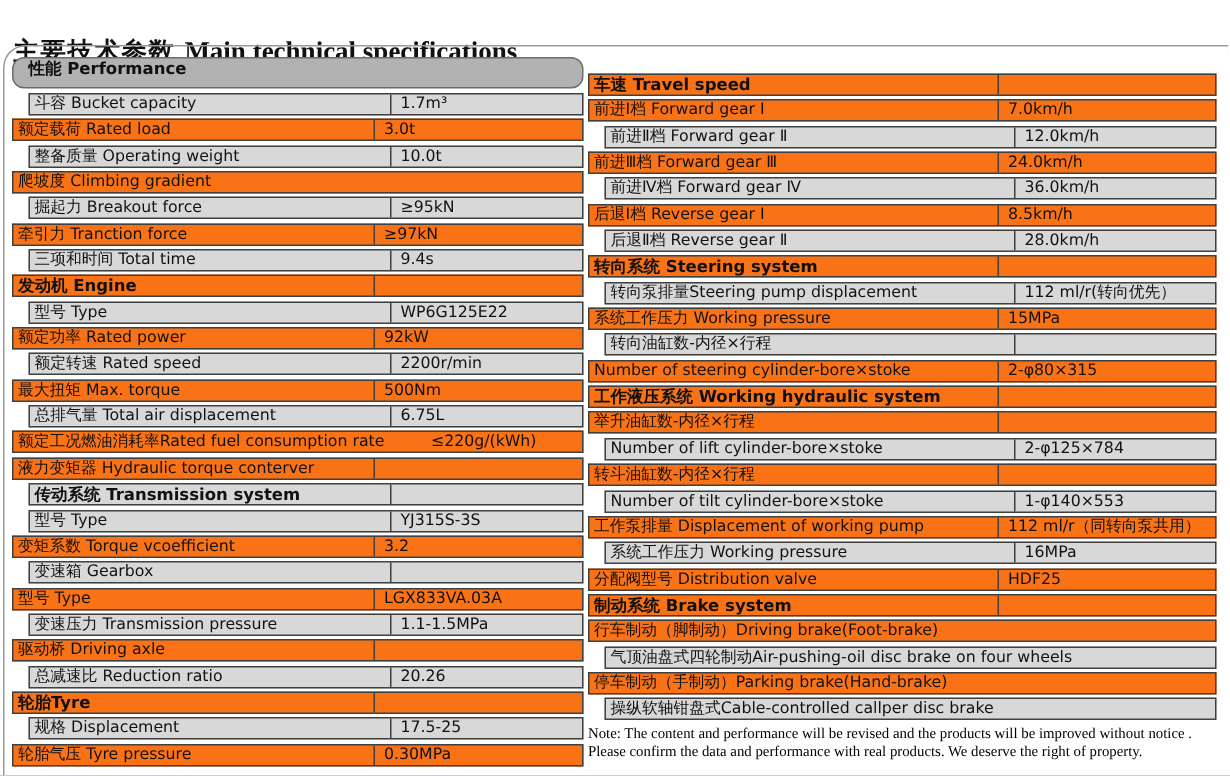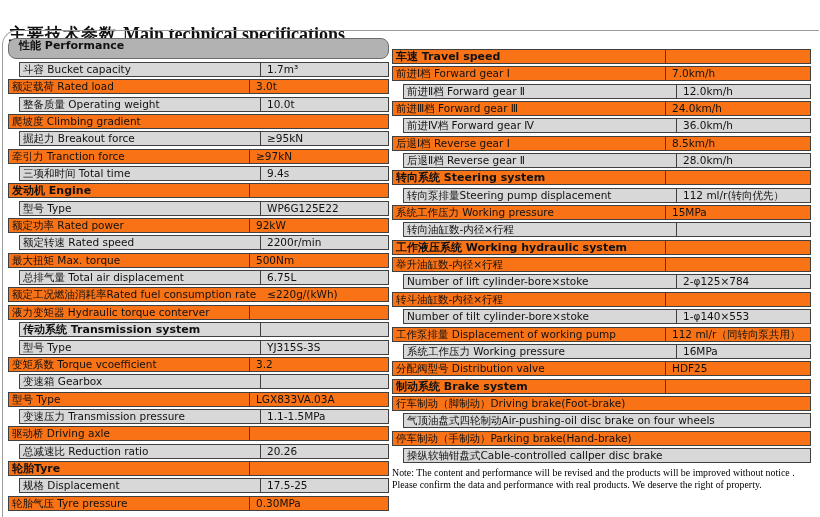--- a/index.html
+++ b/index.html
@@ -57,21 +57,21 @@
   #left-rows .row:not(.full) .label{flex:0 0 240px;}
   #right-rows .row:not(.full) .label{flex:0 0 272px;}
   .row .value{
     flex:1 1 auto;
     border-left:1px solid var(--line);
     padding-left:6px;
     overflow:hidden;
   }
   .row.section .label{font-weight:bold;font-size:11px;}
   .row.full .label{flex:0 0 auto;}
-  .row.full .inline-value{margin-left:9px;}
+  .row.full .inline-value{margin-left:29px;}
   #right-rows{width:419px;}
   .note{
     margin-top:4px;width:428px;
     font-family:"Liberation Serif",serif;
     font-size:9.9px;line-height:12px;color:#000;
   }
   .note span{display:block;white-space:nowrap;}
 </style>
 </head>
 <body>
@@ -229,20 +229,24 @@
           <div class="value">112 ml/r(转向优先）</div>
         </div>
         <div class="row">
           <div class="label">系统工作压力 Working pressure</div>
           <div class="value">15MPa</div>
         </div>
         <div class="row shaded">
           <div class="label">转向油缸数-内径×行程</div>
           <div class="value"></div>
         </div>
+        <div class="row">
+          <div class="label">Number of steering cylinder-bore×stoke</div>
+          <div class="value">2-φ80×315</div>
+        </div>
         <div class="row section">
           <div class="label">工作液压系统 Working hydraulic system</div>
           <div class="value"></div>
         </div>
         <div class="row">
           <div class="label">举升油缸数-内径×行程</div>
           <div class="value"></div>
         </div>
         <div class="row shaded">
           <div class="label">Number of lift cylinder-bore×stoke</div>

